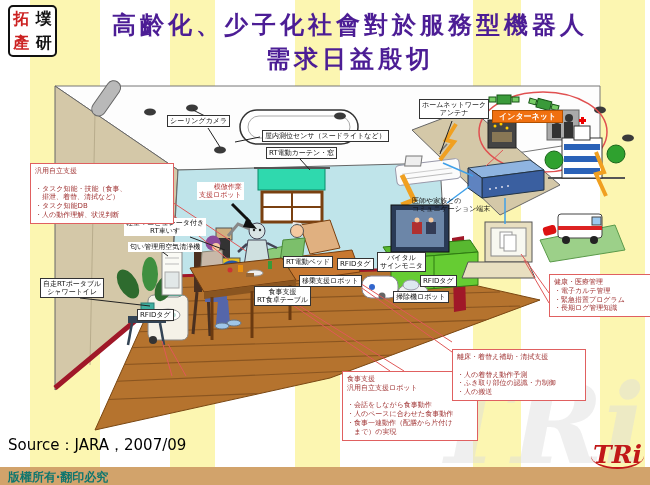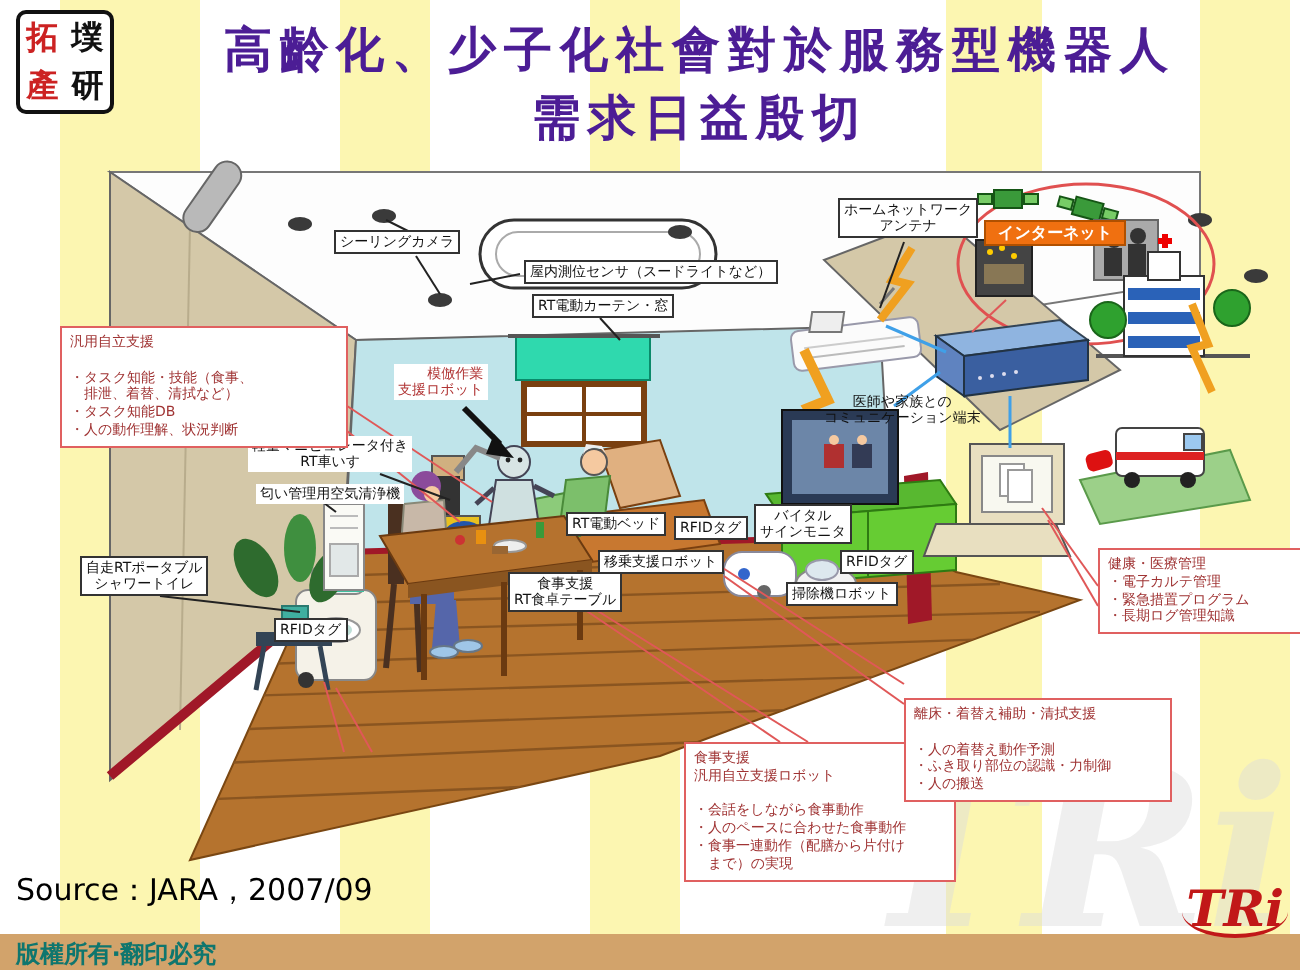--- a/index.html
+++ b/index.html
@@ -8,21 +8,21 @@
   .stripe{position:absolute;top:0;height:467px;background:#FCF6B1;z-index:1;}
   .watermark{position:absolute;z-index:1;font:bold italic 110px "DejaVu Serif",serif;color:#DCDCDC;opacity:.45;}
   .logo{position:absolute;left:8px;top:5px;width:45px;height:48px;background:#FFF;border:2px solid #111;border-radius:5px;z-index:5;
         display:grid;grid-template-columns:1fr 1fr;align-items:center;justify-items:center;font-weight:bold;font-size:16px;line-height:1;}
   .logo .r{color:#CC2222;} .logo .k{color:#111;}
   .title{position:absolute;left:60px;right:10px;top:8px;text-align:center;z-index:5;
          font-family:"DejaVu Serif",serif;font-weight:bold;color:#4c1d95;font-size:24px;letter-spacing:4px;line-height:34px;}
   svg.scene{position:absolute;left:0;top:0;z-index:2;}
   .lbl{position:absolute;z-index:6;background:#FFF;border:1px solid #333;color:#111;font-size:7px;line-height:8px;padding:1px 2px;white-space:nowrap;}
   .lbl.center{text-align:center;}
-  .lbl.plain{border:none;text-align:center;}
+  .lbl.plain{border:none;}
   .lbl.red{border:none;color:#B03434;text-align:right;}
   .lbl.orange{background:#F07010;border:1px solid #B05000;color:#FFF;font-weight:bold;text-align:center;font-size:8px;line-height:9px;padding:1px 6px;}
   .callout{position:absolute;z-index:6;background:#FFF;border:1px solid #E06060;color:#A03434;font-size:7px;line-height:8.8px;padding:3px 4px;}
   .source{position:absolute;left:8px;top:436px;z-index:6;color:#000;font-size:15px;}
   .footerbar{position:absolute;left:0;top:467px;width:650px;height:18px;background:#D2A36B;z-index:4;}
   .copyright{position:absolute;left:8px;top:469px;z-index:6;color:#0f766e;font-size:12px;font-weight:bold;}
   .trilogo{position:absolute;right:6px;top:443px;z-index:6;display:flex;align-items:flex-start;gap:4px;}
   .tri-mark{font:bold italic 25px "DejaVu Serif",serif;color:#C11818;line-height:24px;border-bottom:2px solid #C11818;border-radius:0 0 50% 50%;padding:0 2px;}
   .tri-text{display:flex;flex-direction:column;}
   .tri-name{font-size:13px;font-weight:bold;color:#111;letter-spacing:1px;line-height:15px;}

